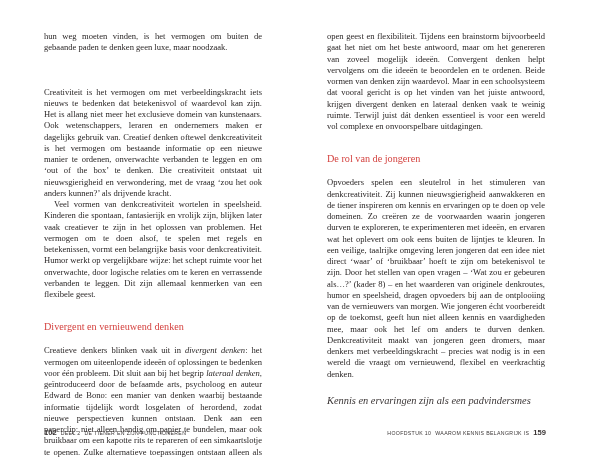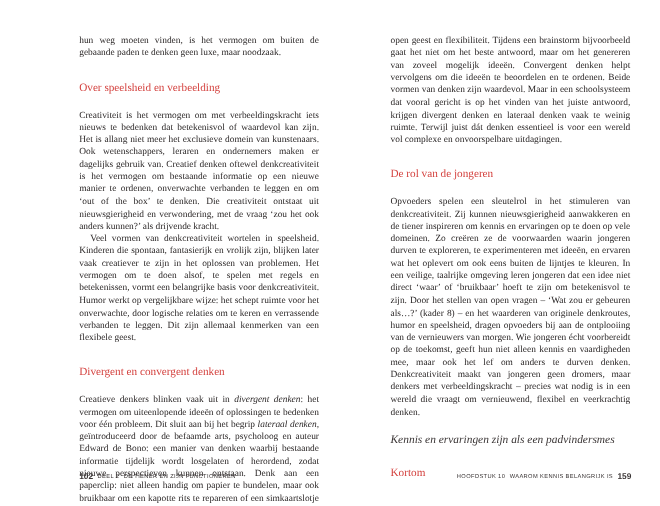--- a/index.html
+++ b/index.html
@@ -3,21 +3,21 @@
 <meta charset="utf-8">
 <style>
   html, body { margin:0; padding:0; }
   body {
     width:600px; height:460px; overflow:hidden;
     background:#ffffff;
     font-family:"Liberation Serif", "DejaVu Serif", serif;
     color:#2a2626;
     position:relative;
   }
-  .page { position:absolute; top:0; height:440px;margin-left:28px; }
+  .page { position:absolute; top:0; height:440px; }
   .page-left { left:0; width:300px; }
   .page-right { left:288px; width:300px; }
   .col { position:absolute; width:218px; }
   .page-left .col { left:44px; top:31px; }
   .page-right .col { left:39px; top:31px; }
   p {
     margin:0; font-size:8.55px; line-height:11.25px;
     text-align:justify; hyphens:auto;
   }
   p.indent { text-indent:10px; }
@@ -43,26 +43,25 @@
   .footer-right { right:42px; }
   .footer .sep { display:inline-block; width:4px; }
 </style>
 </head>
 <body>
 
 <div class="page page-left">
   <div class="col">
     <p>hun weg moeten vinden, is het vermogen om buiten de gebaande paden te denken geen luxe, maar noodzaak.</p>
     <div class="gap-before-h"></div>
-    <h2>Over speelsheid en verbeelding</h2>
     <div class="gap-after-h"></div>
     <p>Creativiteit is het vermogen om met verbeeldingskracht iets nieuws te bedenken dat betekenisvol of waardevol kan zijn. Het is allang niet meer het exclusieve domein van kunstenaars. Ook wetenschappers, leraren en ondernemers maken er dagelijks gebruik van. Creatief denken oftewel denkcreativiteit is het vermogen om bestaande informatie op een nieuwe manier te ordenen, onverwachte verbanden te leggen en om ‘out of the box’ te denken. Die creativiteit ontstaat uit nieuwsgierigheid en verwondering, met de vraag ‘zou het ook anders kunnen?’ als drijvende kracht.</p>
     <p class="indent">Veel vormen van denkcreativiteit wortelen in speelsheid. Kinderen die spontaan, fantasierijk en vrolijk zijn, blijken later vaak creatiever te zijn in het oplossen van problemen. Het vermogen om te doen alsof, te spelen met regels en betekenissen, vormt een belangrijke basis voor denkcreativiteit. Humor werkt op vergelijkbare wijze: het schept ruimte voor het onverwachte, door logische relaties om te keren en verrassende verbanden te leggen. Dit zijn allemaal kenmerken van een flexibele geest.</p>
     <div class="gap-before-h"></div>
-    <h2>Divergent en convergent denken</h2>
+    <h2>Divergent en vernieuwend denken</h2>
     <div class="gap-after-h"></div>
     <p><span>Creatieve denkers blinken vaak uit in </span><em>divergent denken</em><span>: het vermogen om uiteenlopende ideeën of oplossingen te bedenken voor één probleem. Dit sluit aan bij het begrip </span><em>lateraal denken</em><span>, geïntroduceerd door de befaamde arts, psycholoog en auteur Edward de Bono: een manier van denken waarbij bestaande informatie tijdelijk wordt losgelaten of herordend, zodat nieuwe perspectieven kunnen ontstaan. Denk aan een paperclip: niet alleen handig om papier te bundelen, maar ook bruikbaar om een kapotte rits te repareren of een simkaartslotje te openen. Zulke alternatieve toepassingen ontstaan alleen als je durft af te wijken van het standaardgebruik.</span></p>
 
   </div>
   <div class="footer footer-left">
     <span class="num">102</span><span class="sep"></span><span>DEEL 2</span><span class="sep"></span><span>DE TIENER EN ZIJN FUNCTIONEREN</span>
   </div>
 </div>
 
 <div class="page page-right">
@@ -70,20 +69,19 @@
     <p>open geest en flexibiliteit. Tijdens een brainstorm bijvoorbeeld gaat het niet om het beste antwoord, maar om het genereren van zoveel mogelijk ideeën. Convergent denken helpt vervolgens om die ideeën te beoordelen en te ordenen. Beide vormen van denken zijn waardevol. Maar in een schoolsysteem dat vooral gericht is op het vinden van het juiste antwoord, krijgen divergent denken en lateraal denken vaak te weinig ruimte. Terwijl juist dát denken essentieel is voor een wereld vol complexe en onvoorspelbare uitdagingen.</p>
     <div class="gap-before-h"></div>
     <h2>De rol van de jongeren</h2>
     <div class="gap-after-h"></div>
     <p>Opvoeders spelen een sleutelrol in het stimuleren van denkcreativiteit. Zij kunnen nieuwsgierigheid aanwakkeren en de tiener inspireren om kennis en ervaringen op te doen op vele domeinen. Zo creëren ze de voorwaarden waarin jongeren durven te exploreren, te experimenteren met ideeën, en ervaren wat het oplevert om ook eens buiten de lijntjes te kleuren. In een veilige, taalrijke omgeving leren jongeren dat een idee niet direct ‘waar’ of ‘bruikbaar’ hoeft te zijn om betekenisvol te zijn. Door het stellen van open vragen – ‘Wat zou er gebeuren als…?’ (kader 8) – en het waarderen van originele denkroutes, humor en speelsheid, dragen opvoeders bij aan de ontplooiing van de vernieuwers van morgen. Wie jongeren écht voorbereidt op de toekomst, geeft hun niet alleen kennis en vaardigheden mee, maar ook het lef om anders te durven denken. Denkcreativiteit maakt van jongeren geen dromers, maar denkers met verbeeldingskracht – precies wat nodig is in een wereld die vraagt om vernieuwend, flexibel en veerkrachtig denken.</p>
     <div style="height:14px"></div>
     <div class="quote">
       <div>Kennis en ervaringen zijn als een padvindersmes</div>
     </div>
     <div style="height:17px"></div>
-    <h2>Kortom</h2>
     <div class="gap-after-h"></div>
 
   </div>
   <div class="footer footer-right">
     <span>HOOFDSTUK 10</span><span class="sep"></span><span>WAAROM KENNIS BELANGRIJK IS</span><span class="sep"></span><span class="num">159</span>
   </div>
 </div>
 
 </body></html>

